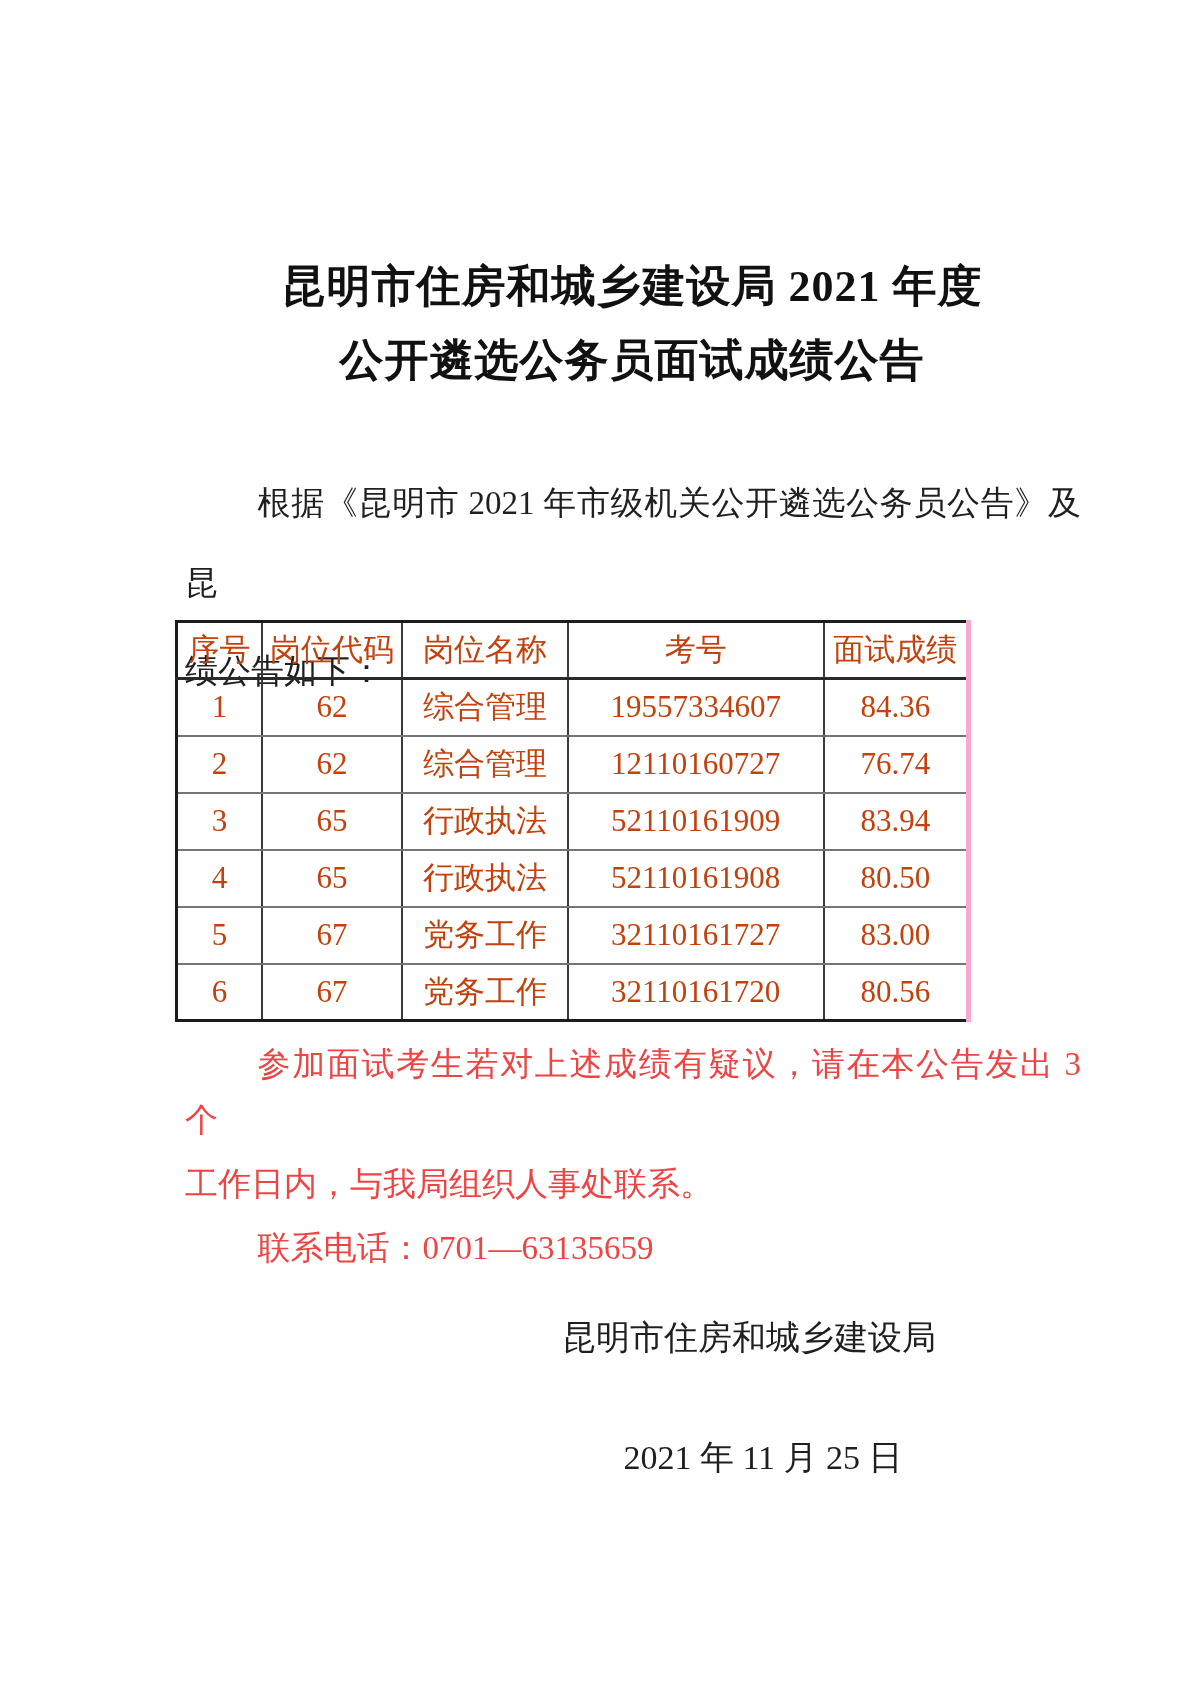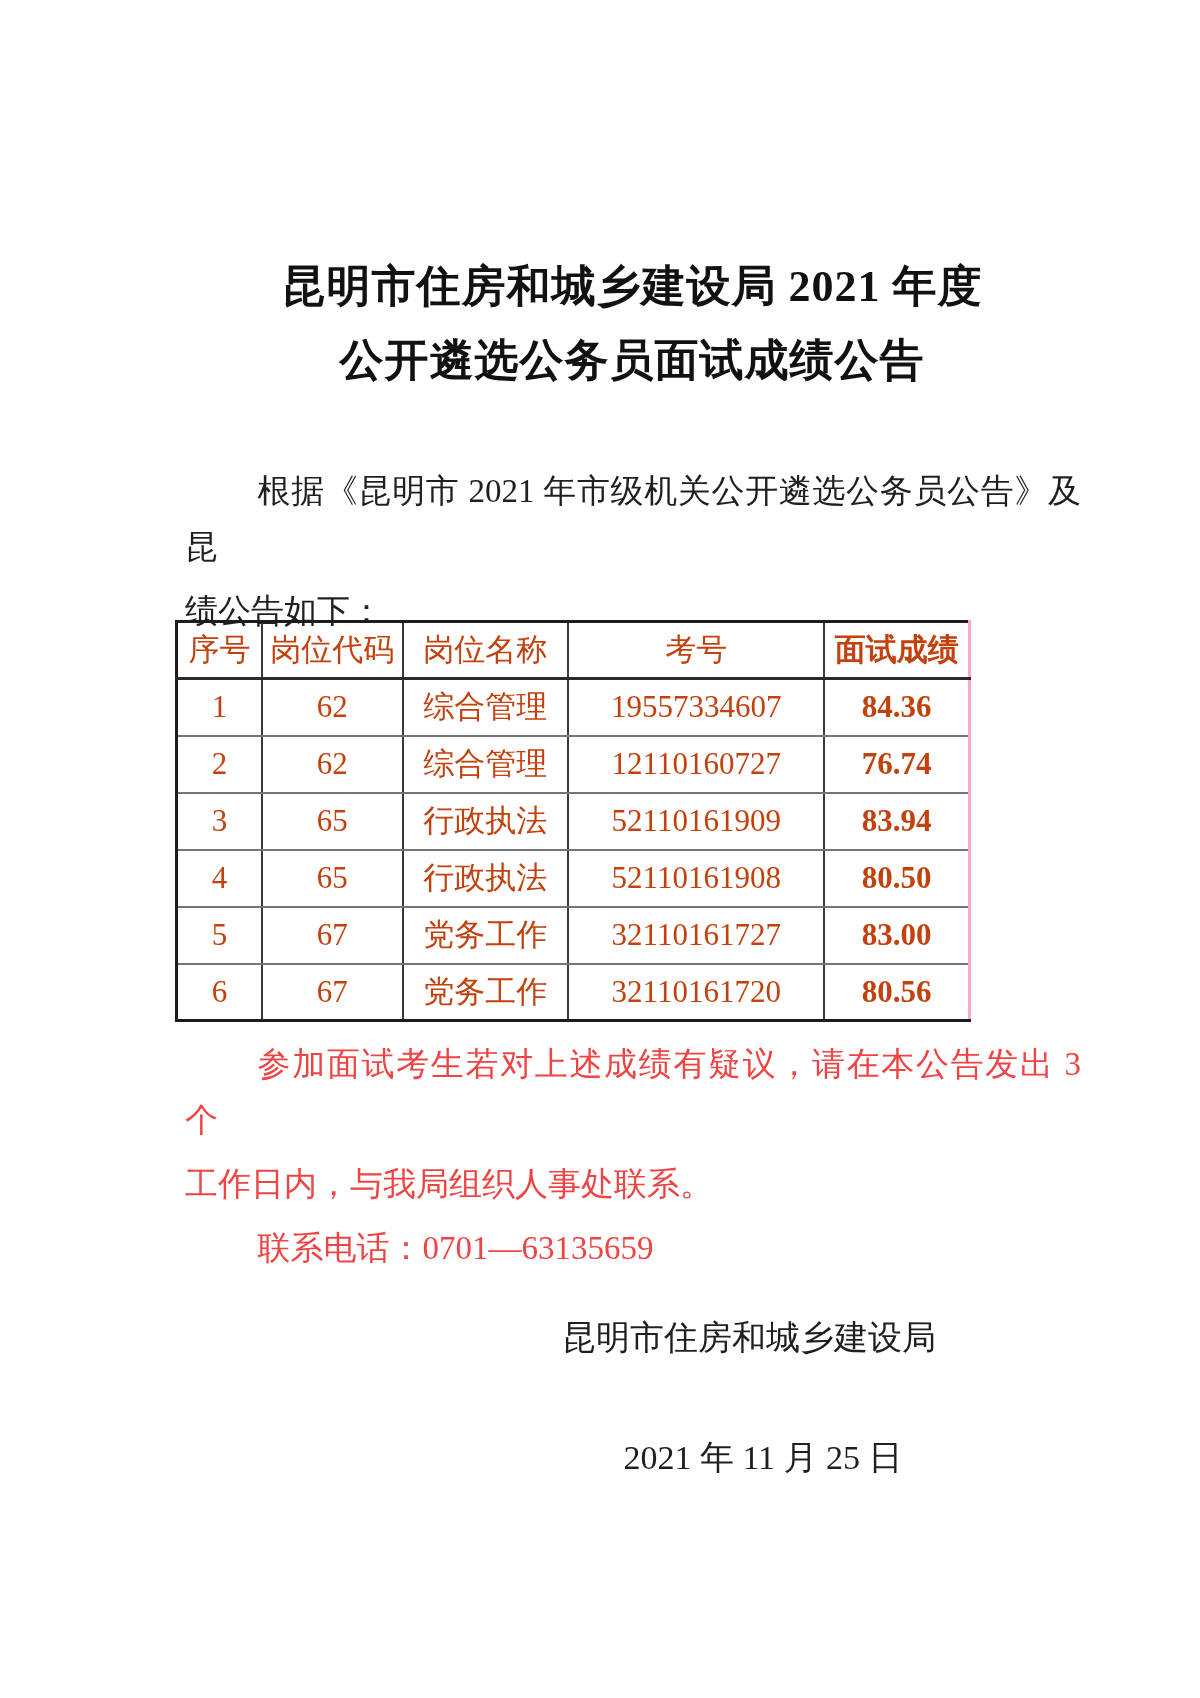--- a/index.html
+++ b/index.html
@@ -18,21 +18,21 @@
     position:absolute; top:214px; left:143px; width:914px;
     text-align:center; font-weight:bold;
     font-size:44px; line-height:66px;
     letter-spacing:1px;
     color:#111111;
   }
 
   
   .intro {
     position:absolute; top:423px; left:145px; width:912px;
-    font-size:33px; line-height:56px; color:#1f1f1f;
+    font-size:33px; line-height:80px; color:#1f1f1f;
   }
   .line-justify { text-align:justify; text-align-last:justify; }
   .line-indent  { text-indent:2.2em; }
   .line-plain   { text-align:left; }
 
   
   .score-table {
     position:absolute; top:588px; left:143px;
     width:796px; height:401px;
     border-collapse:collapse; table-layout:fixed;
@@ -43,21 +43,21 @@
     border-right:2px solid #3a3a3a;
     border-top:2px solid #757575;
     border-bottom:2px solid #757575;
     text-align:center; vertical-align:middle;
     font-weight:normal;
     height:57px;
     overflow:hidden; white-space:nowrap;
   }
   .score-table tr.header-row th { border-bottom:3px solid #2a2a2a; }
   .score-table tr :first-child { border-left:3px solid #1c1c1c; }
-  .score-table tr :last-child  { border-right:3px solid #f9a8d4;font-weight:bold; }
+  .score-table tr :last-child  { border-right:5px solid #f9a8d4; }
   .score-table tr.header-row th { border-top:3px solid #1c1c1c; }
   .score-table tr.last-row td   { border-bottom:3px solid #1c1c1c; }
 
   
   .notice {
     position:absolute; top:996px; left:145px; width:912px;
     font-size:33px; line-height:56px; color:#ef4444;
   }
 
   

